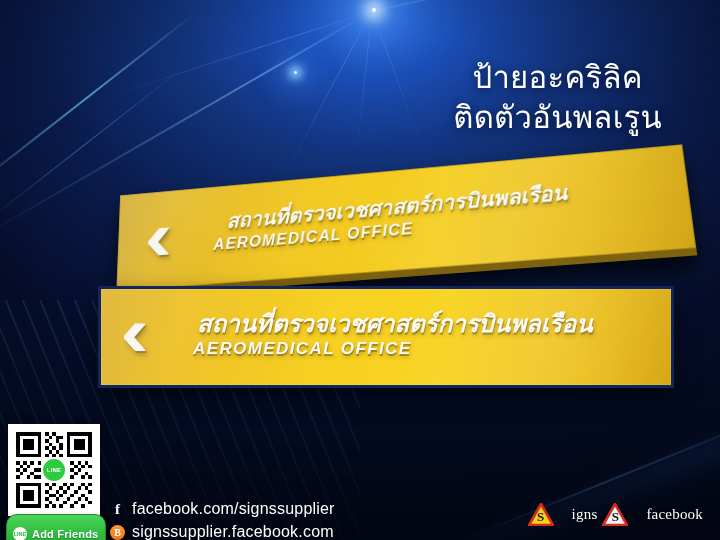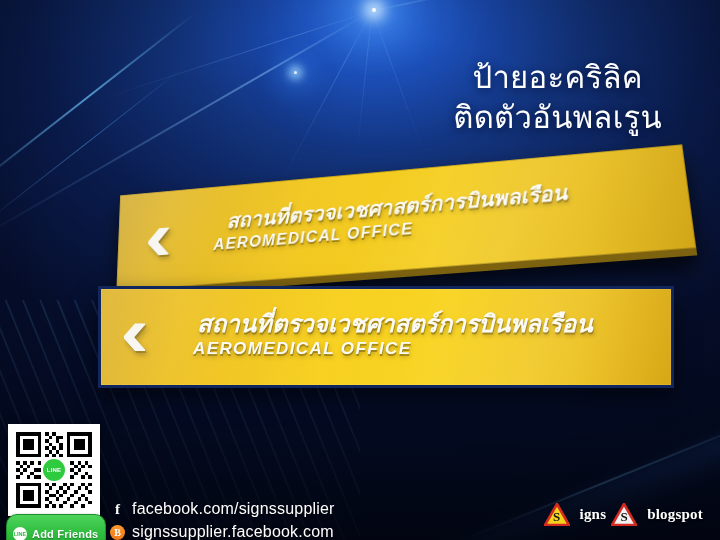--- a/index.html
+++ b/index.html
@@ -320,24 +320,23 @@
     color: #111;
     line-height: 1;
     padding-bottom: 3px;
     z-index: 2;
   }
   .brand-word {
     font-family: "Liberation Serif", serif;
     font-size: 15px;
     color: #ffffff;
     letter-spacing: 0.2px;
-    margin-left: 10px;
+    margin-left: 18px;
     margin-right: 5px;
     text-shadow: 0 1px 3px rgba(0,0,0,0.65);
-    font-weight: bold;
   }
 </style>
 </head>
 <body>
 
 <div id="stage">
 
   <div class="bg-base"></div>
 
   <div class="ray" style="left:372px; top:10px; width:470px; height:2.2px; transform: rotate(150deg); opacity:.85;"></div>
@@ -528,17 +527,17 @@
       </div>
       <div class="brand-word">igns</div>
     </div>
     <div class="brand-part">
       <div class="tri">
         <svg viewBox="0 0 26 23">
           <polygon points="13,1 25,22 1,22" fill="#f2f2f2" stroke="#d42b20" stroke-width="2.6" stroke-linejoin="round"></polygon>
         </svg>
         <span>S</span>
       </div>
-      <div class="brand-word">blogspot</div>
+      <div class="brand-word">facebook</div>
     </div>
   </div>
 
 </div>
 
 </body></html>

